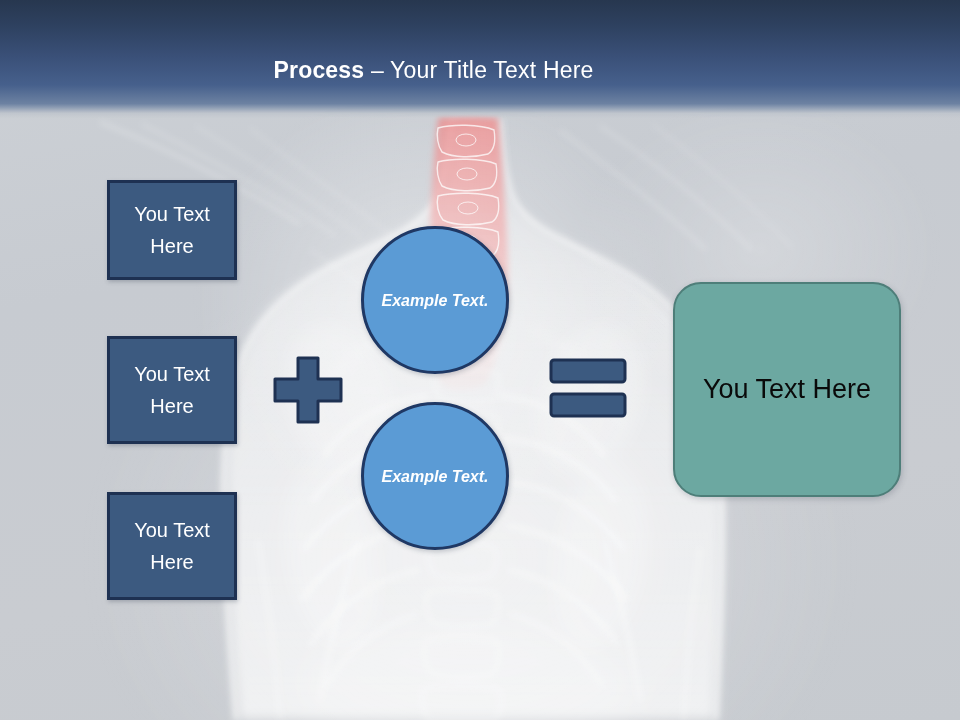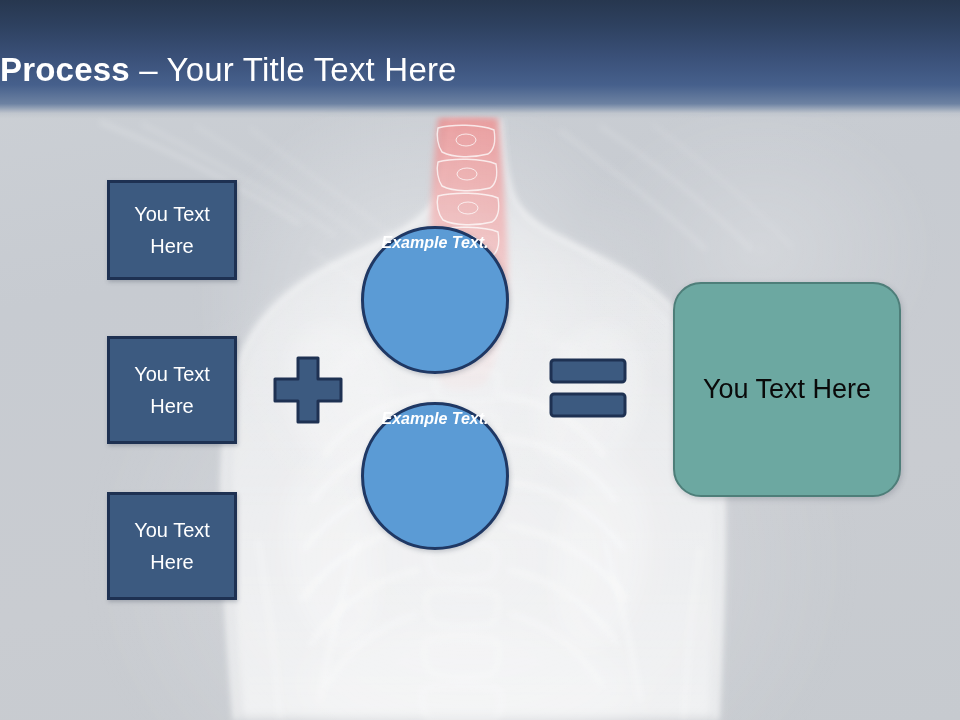--- a/index.html
+++ b/index.html
@@ -45,23 +45,23 @@
       #3a5078 48%,
       #46608c 72%,
       #6d82a2 88%,
       rgba(190,196,204,0.85) 96%,
       rgba(201,205,210,0) 100%);
   }
   .title {
     position: absolute;
     left: 0; top: 50px;
     width: 867px;
-    text-align: left;
+    text-align: center;
     color: #ffffff;
-    font-size: 33px;
+    font-size: 23px;
     line-height: 40px;
     letter-spacing: 0.2px;
     white-space: nowrap;
   }
   .title .strong { font-weight: bold; }
   .title .light  { font-weight: normal; }
 
   
   .blue-box {
     position: absolute;
@@ -85,21 +85,21 @@
   
   .circle {
     position: absolute;
     width: 148px;
     height: 148px;
     border-radius: 50%;
     background: #5b9bd5;
     border: 3px solid #1f3864;
     box-sizing: border-box;
     display: flex;
-    align-items: flex-start;
+    align-items: center;
     justify-content: center;
     color: #ffffff;
     font-size: 16px;
     line-height: 27px;
     font-weight: bold;
     font-style: italic;
     text-align: center;
     box-shadow: 1px 2px 5px rgba(40,50,70,0.25);
   }
   #circle1 { left: 361px; top: 226px; }

